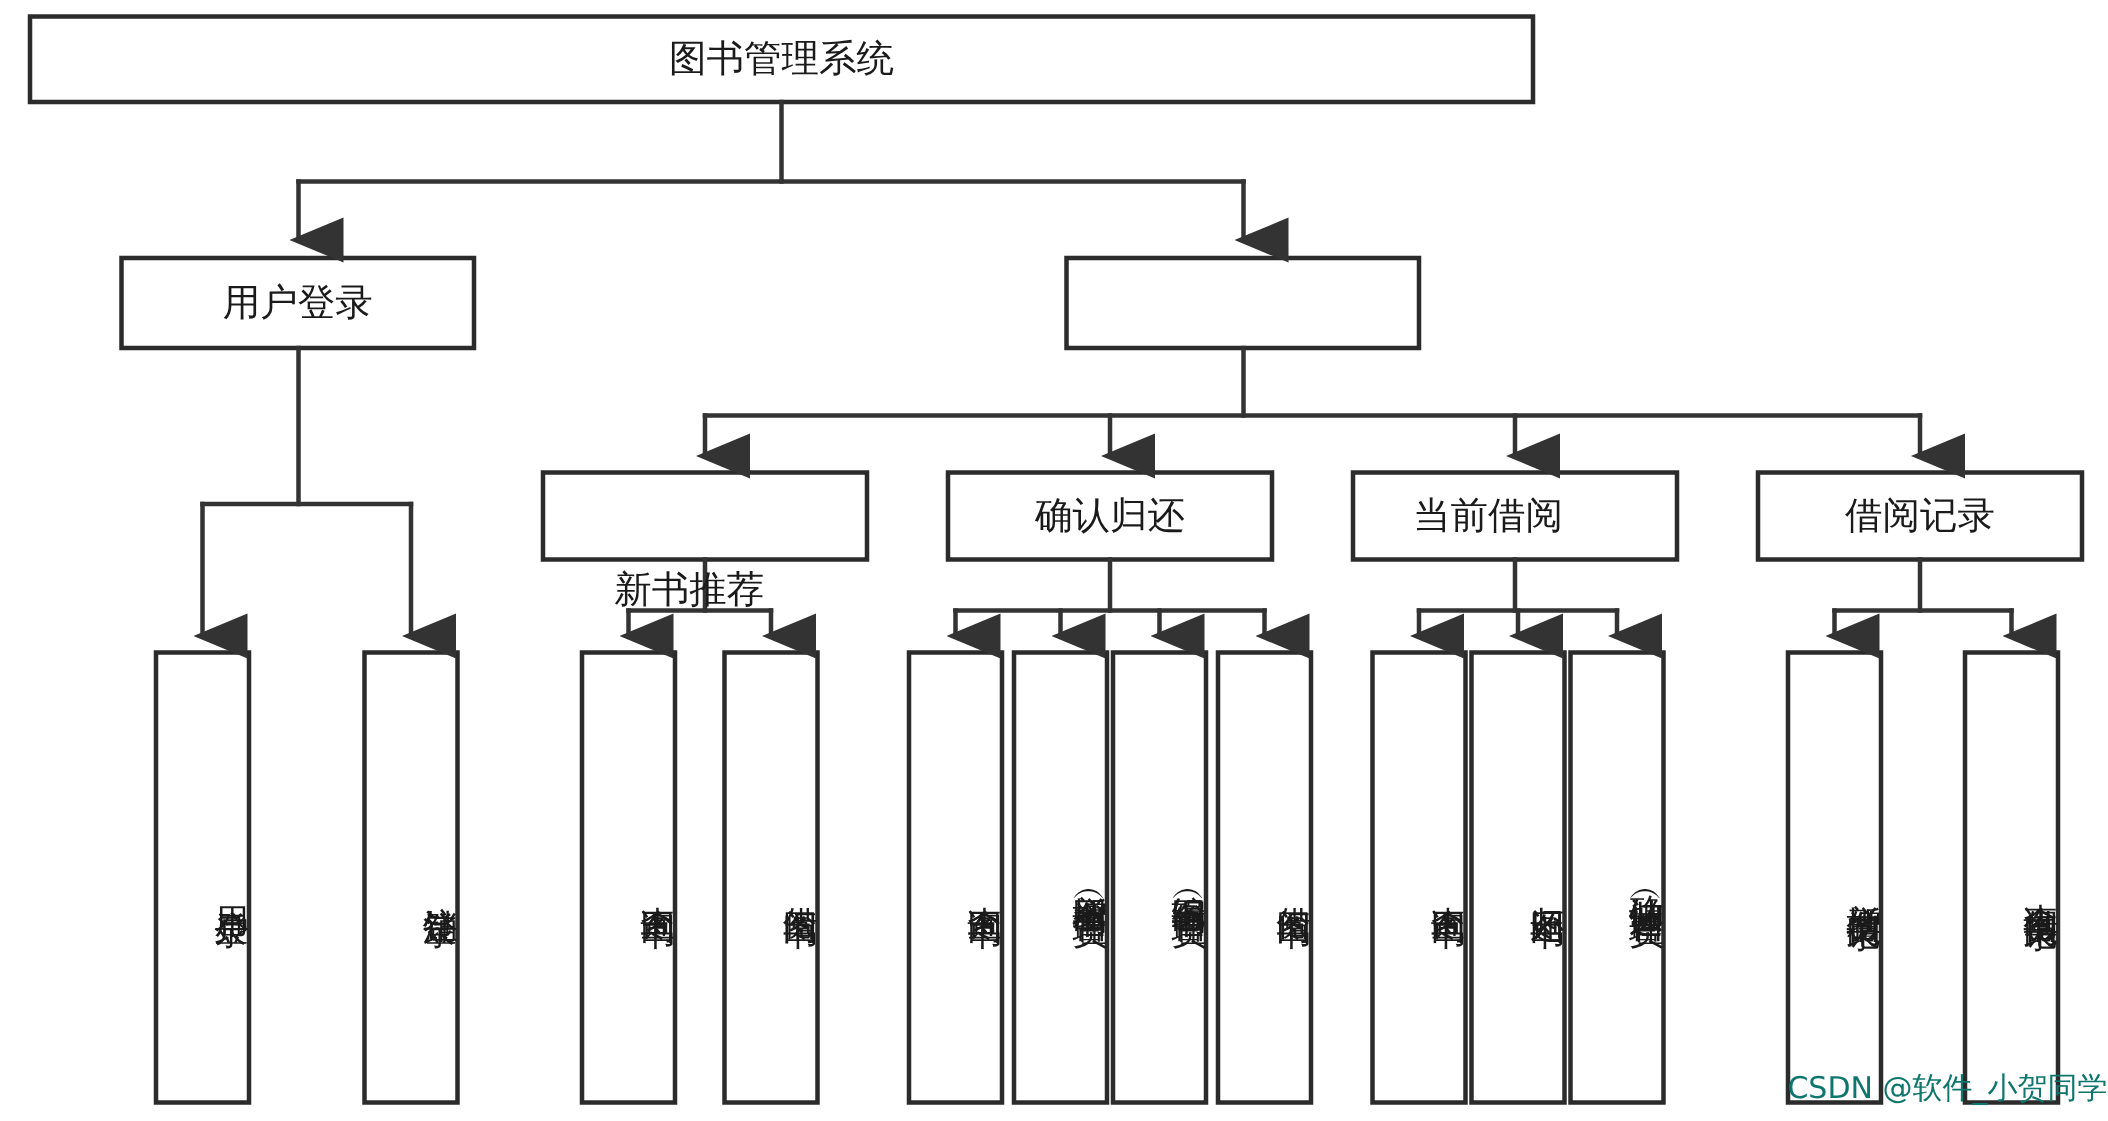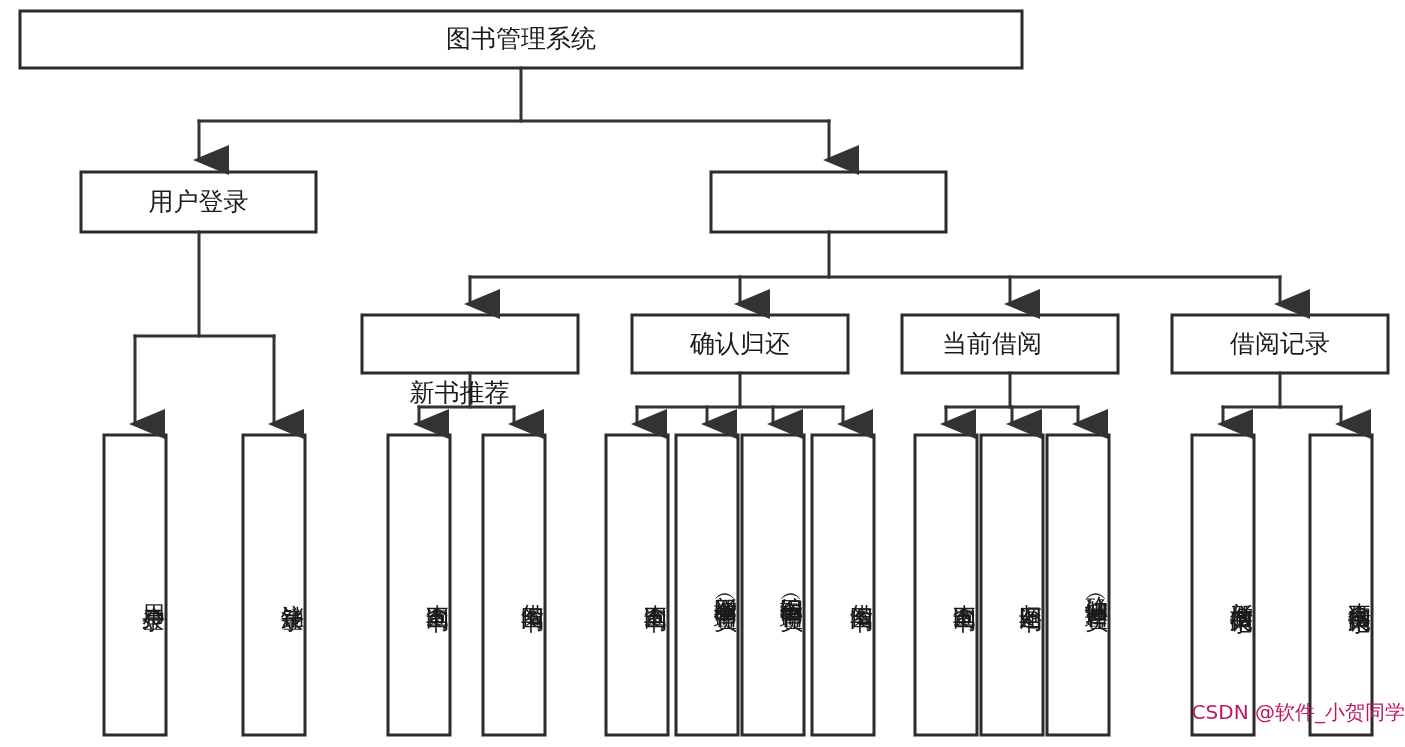--- a/index.html
+++ b/index.html
@@ -63,23 +63,23 @@
     font-size: 23px;
     letter-spacing: 2px;
     align-items: flex-start;
     justify-content: center;
     padding-top: 10px;
     box-sizing: border-box;
   }
   .watermark {
     position: absolute;
     right: 10px;
-    bottom: 21px;
+    bottom: 8px;
     font-size: 20px;
-    color: #be185d;
+    color: #0f766e;
     font-family: "DejaVu Sans", "Liberation Sans", sans-serif;
     white-space: nowrap;
     pointer-events: none;
     margin-left: 36px;
   }
 </style>
 </head>
 <body>
 
 <div id="diagram-root">

